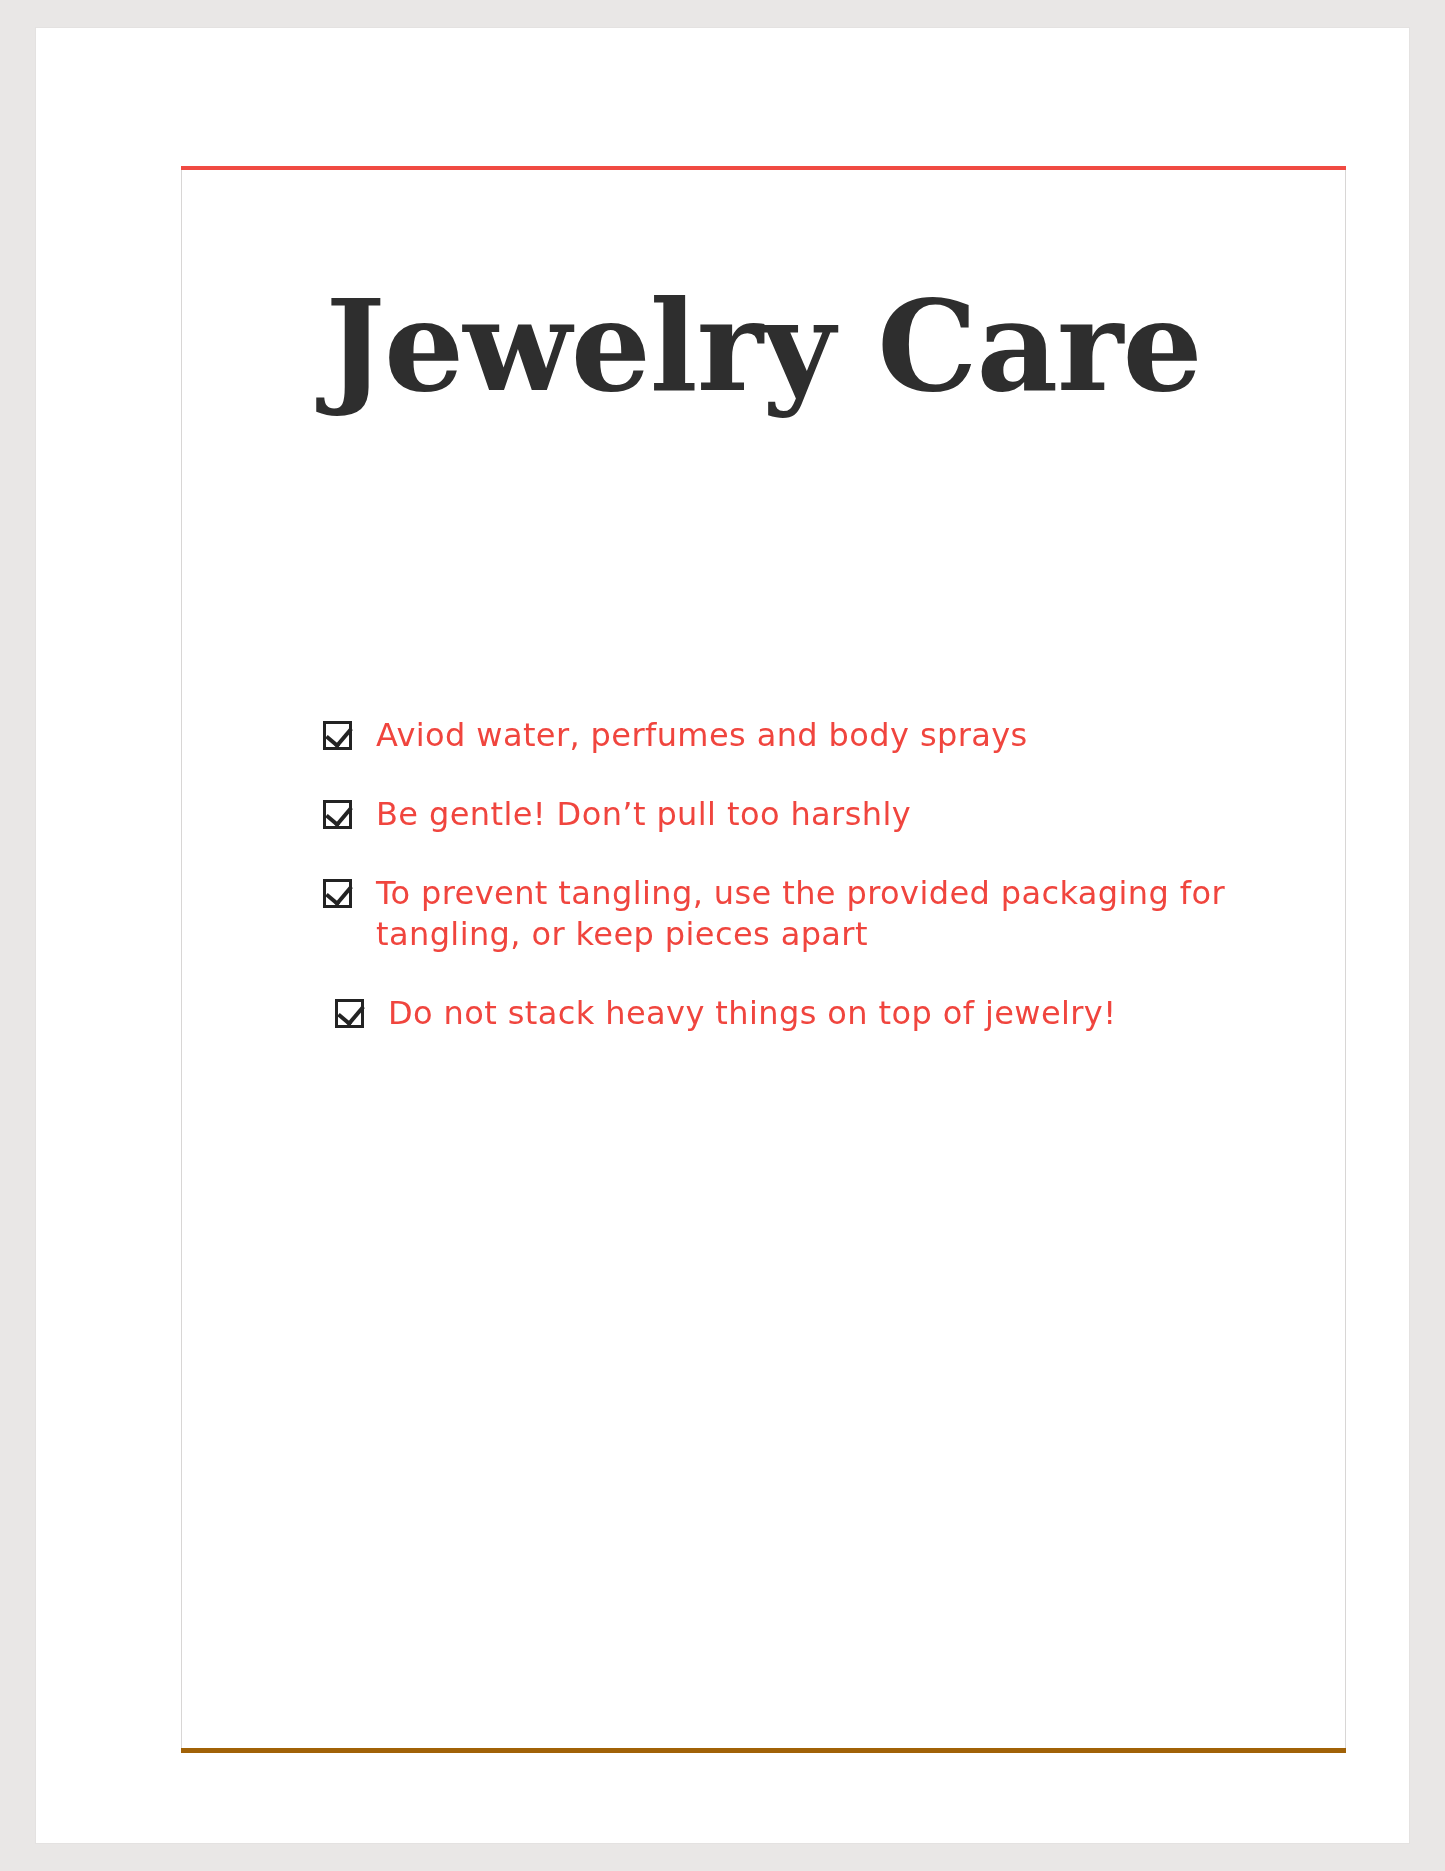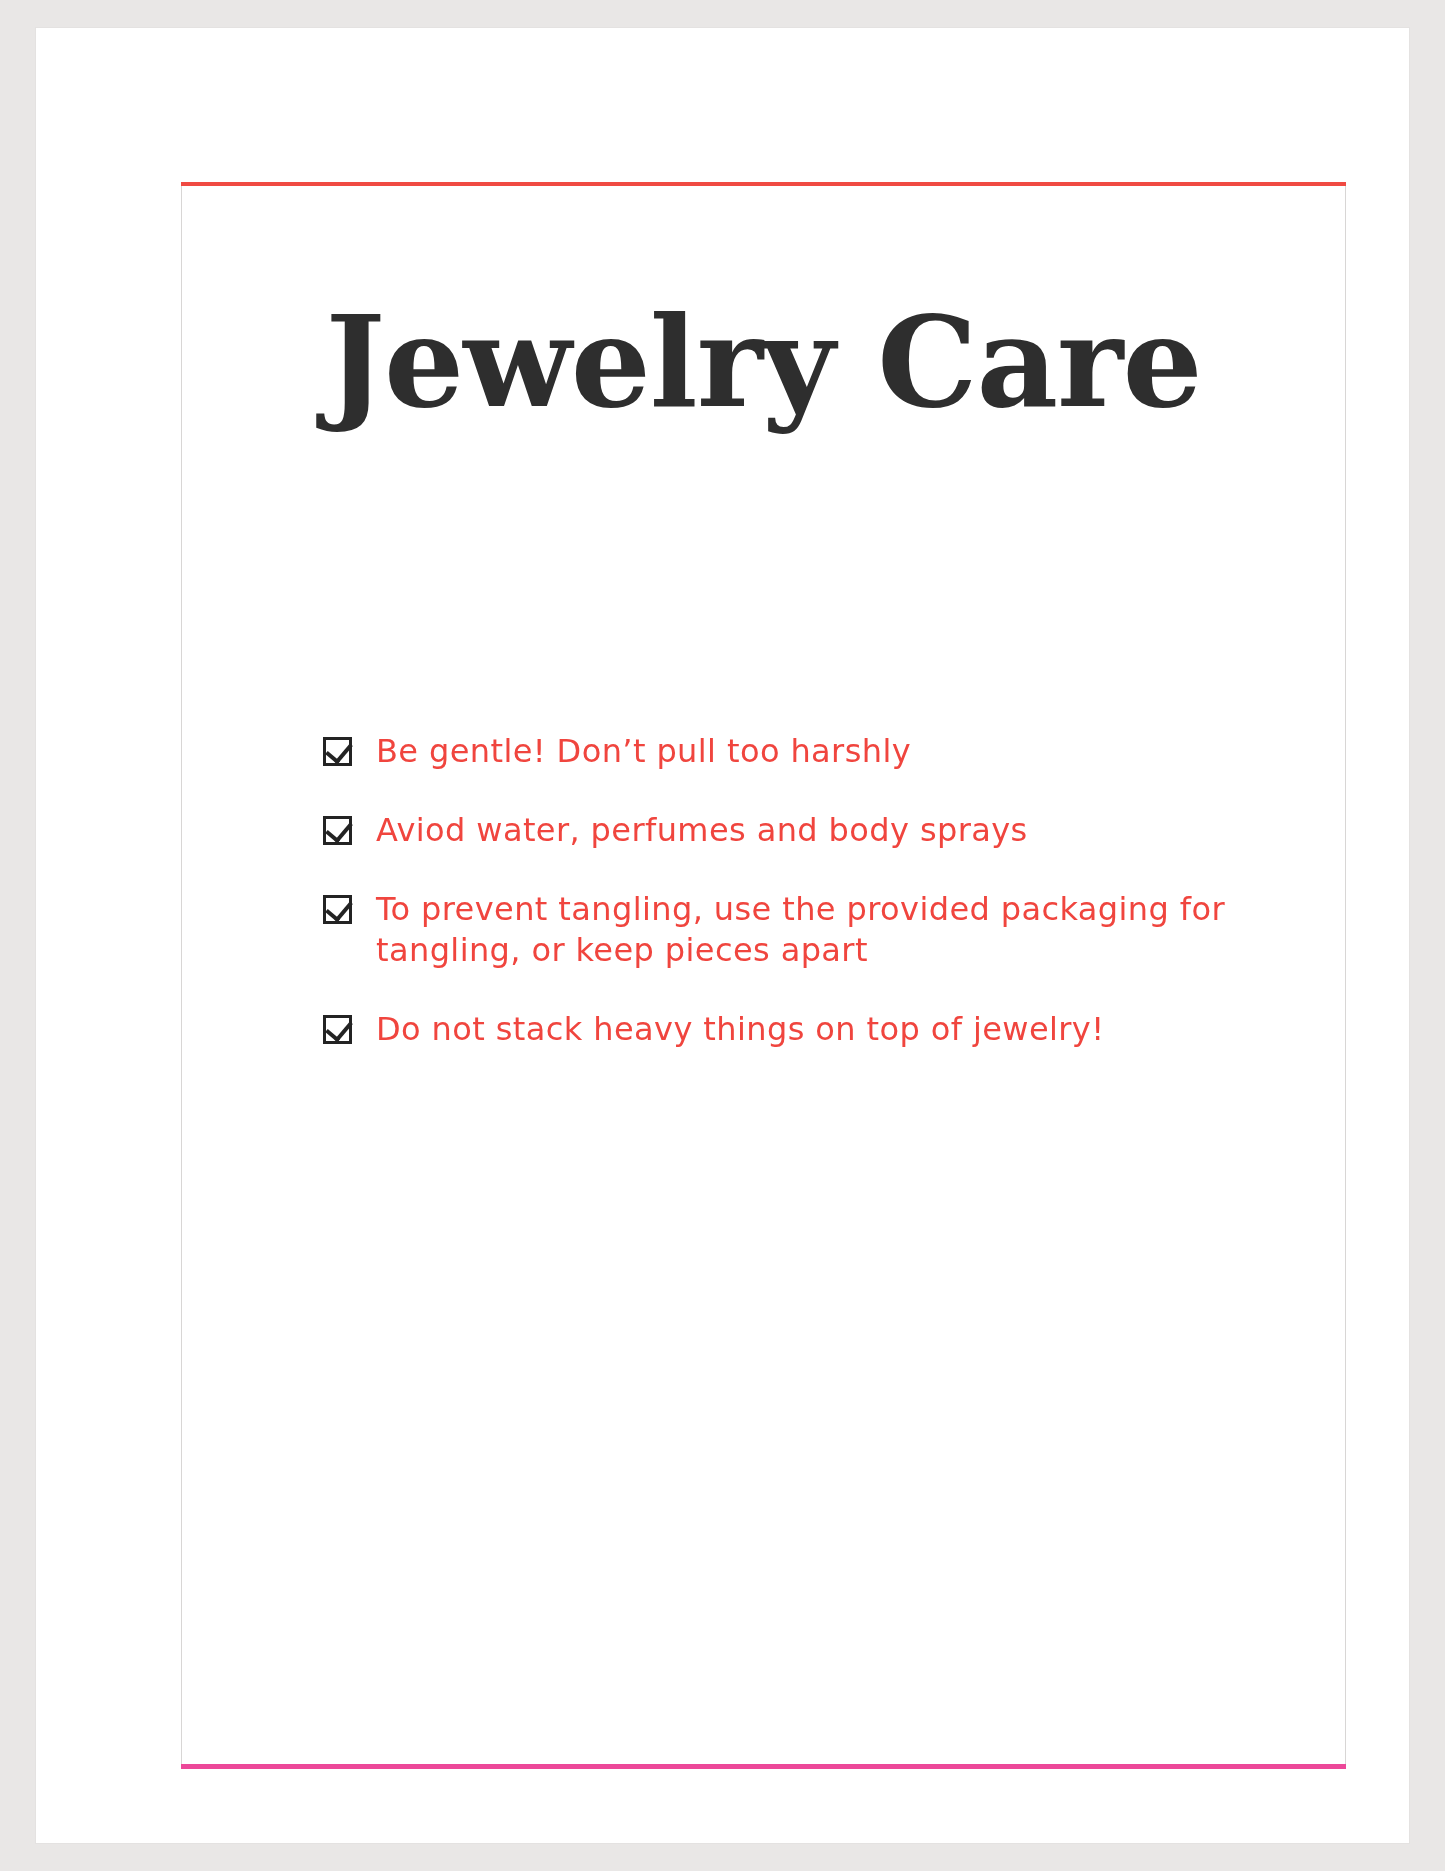--- a/index.html
+++ b/index.html
@@ -18,25 +18,25 @@
     left: 36px;
     top: 28px;
     width: 1373px;
     height: 1815px;
     background: #ffffff;
     box-shadow: 0 0 0 1px rgba(0,0,0,0.02);
   }
   .doc-inner {
     position: absolute;
     left: 145px;
-    top: 154px;
+    top: 138px;
     width: 1165px;
     height: 1587px;
     border-top: 4px solid #f04a42;
-    border-bottom: 5px solid #ec4899;
+    border-bottom: 5px solid #a16207;
     box-sizing: border-box;
   }
   .doc-inner::before,
   .doc-inner::after {
     content: "";
     position: absolute;
     top: 0;
     bottom: 0;
     width: 1px;
     background: #d8d6d5;
@@ -69,21 +69,21 @@
     position: absolute;
     left: 142px;
     top: 545px;
     right: 70px;
   }
   .check-item {
     display: flex;
     align-items: flex-start;
     margin-bottom: 38px;
   }
-  .check-item:last-child { margin-bottom: 0; }
+  .check-item:last-child { margin-bottom: 0; margin-left: 12px; }
 
   .checkbox {
     flex: 0 0 auto;
     width: 29px;
     height: 29px;
     border: 3px solid #232323;
     margin-right: 24px;
     margin-top: 6px;
     position: relative;
     box-sizing: border-box;
@@ -117,28 +117,28 @@
     <div class="title-block">
       <div class="title-line">Jewelry Care</div>
     </div>
 
     <div class="checklist">
 
       <div class="check-item">
         <span class="checkbox">
             <span class="tick"></span>
           </span>
-        <span class="check-text">Be gentle! Don’t pull too harshly</span>
+        <span class="check-text">Aviod water, perfumes and body sprays</span>
       </div>
 
       <div class="check-item">
         <span class="checkbox">
             <span class="tick"></span>
           </span>
-        <span class="check-text">Aviod water, perfumes and body sprays</span>
+        <span class="check-text">Be gentle! Don’t pull too harshly</span>
       </div>
 
 
       <div class="check-item">
         <span class="checkbox">
             <span class="tick"></span>
           </span>
         <span class="check-text">To prevent tangling, use the provided packaging for tangling, or keep pieces apart</span>
       </div>
 

